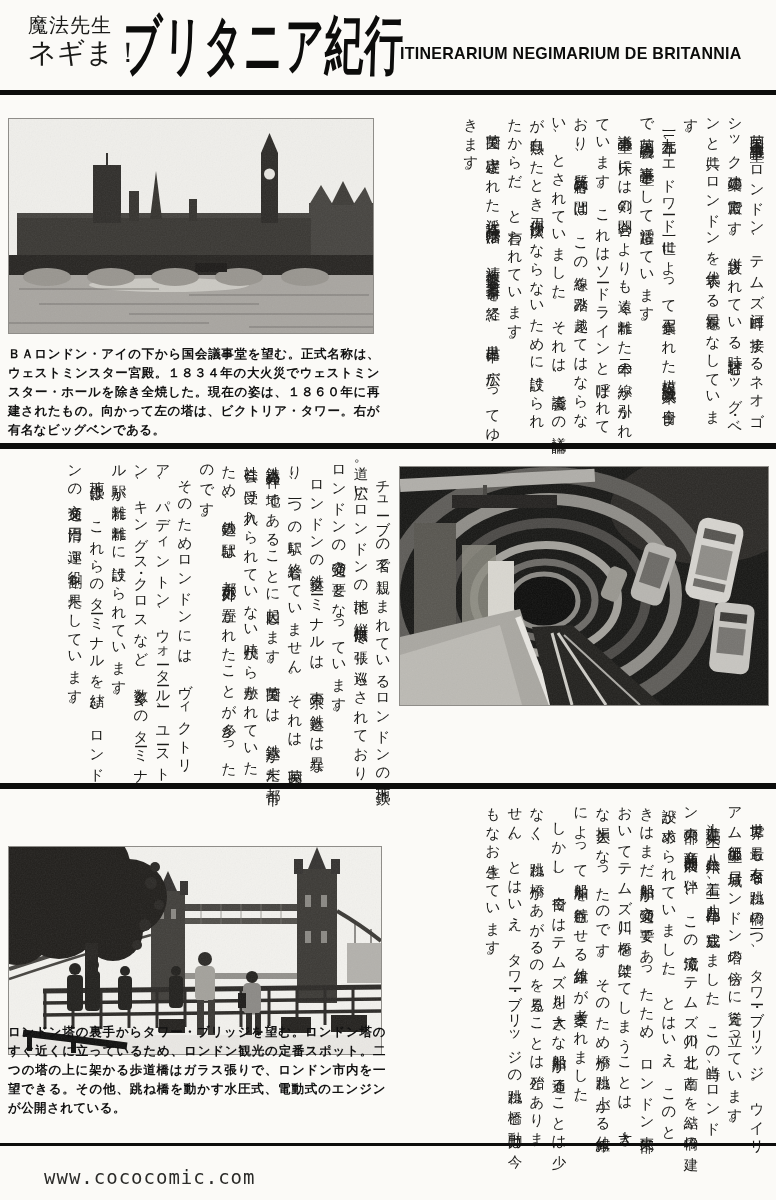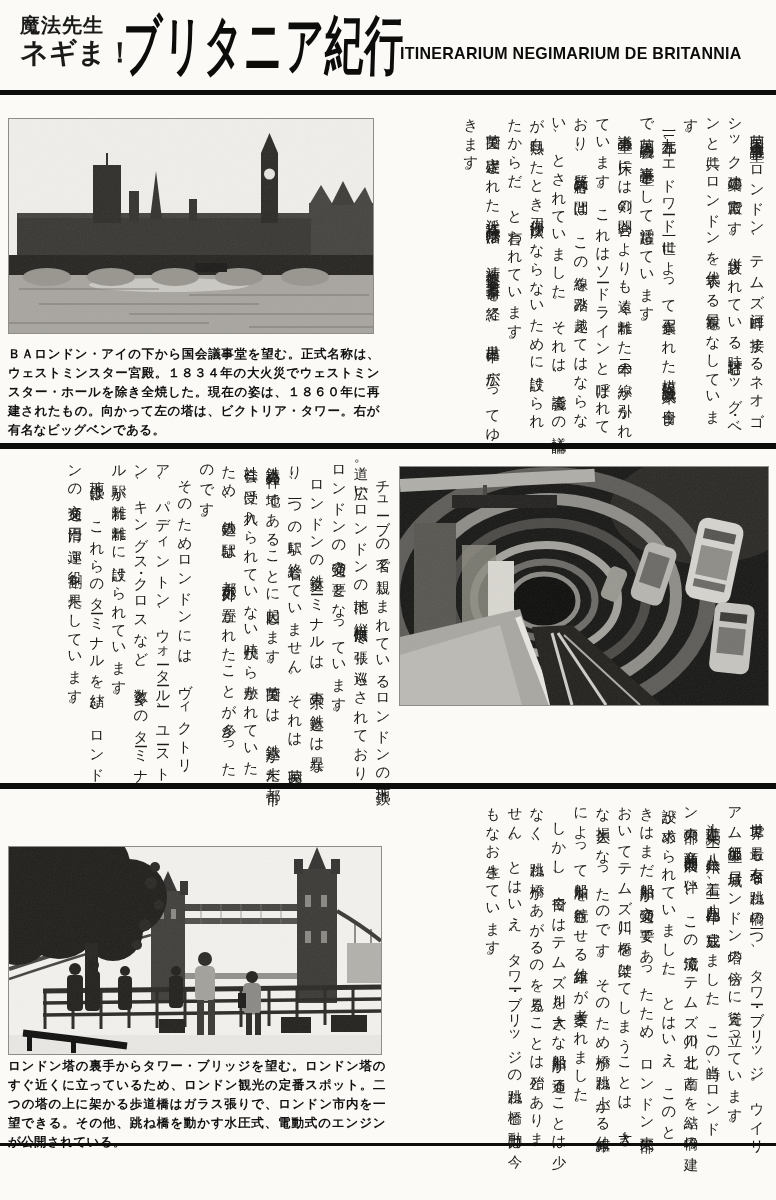--- a/index.html
+++ b/index.html
@@ -3,21 +3,21 @@
 <meta charset="utf-8">
 <style>
   html,body{margin:0;padding:0;background:#e8e8e6;}
   #page{
     position:relative;width:776px;height:1200px;margin:0 auto;
     background:#fbfaf7;overflow:hidden;color:#1a1a18;
     font-family:"Liberation Sans","DejaVu Sans",sans-serif;
   }
   .abs{position:absolute;}
   
-  .series{left:20px;top:14px;font-weight:bold;line-height:1.15;white-space:nowrap;}
+  .series{left:28px;top:14px;font-weight:normal;line-height:1.15;white-space:nowrap;}
   .series .s1{font-size:20px;letter-spacing:1px;}
   .series .s2{font-size:28px;letter-spacing:0px;}
   .title{
     left:124px;top:2px;font-size:64px;font-weight:900;white-space:nowrap;
     transform:scaleX(0.60) skewX(-3deg);transform-origin:left top;
     letter-spacing:2px;color:#0c0c0b;
     font-family:"DejaVu Sans","Liberation Sans",sans-serif;
   }
   .subtitle{
     left:400px;top:44px;font-size:17px;font-weight:bold;white-space:nowrap;
@@ -39,21 +39,21 @@
   #photo1{left:8px;top:118px;}
   #photo2{left:399px;top:466px;}
   #photo3{left:8px;top:846px;}
   
   .caption{
     font-weight:bold;font-size:12.5px;line-height:1.52;color:#111;
     text-align:justify;letter-spacing:0.4px;
   }
   #cap1{left:8px;top:337px;width:372px;margin-top:8px;}
   #cap2{left:399px;top:711px;width:370px;}
-  #cap3{left:8px;top:1057px;width:378px;}
+  #cap3{left:8px;top:1023px;width:378px;}
   
   .watermark{
     left:44px;top:1166px;font-family:"DejaVu Sans Mono","Liberation Mono",monospace;
     font-size:19px;color:#2b2b29;letter-spacing:1px;
   }
 </style>
 </head>
 <body>
 
 <div id="page">
@@ -308,14 +308,15 @@
   <div id="cap3" class="abs caption">ロンドン塔の裏手からタワー・ブリッジを望む。ロンドン塔のすぐ近くに立っているため、ロンドン観光の定番スポット。二つの塔の上に架かる歩道橋はガラス張りで、ロンドン市内を一望できる。その他、跳ね橋を動かす水圧式、電動式のエンジンが公開されている。</div>
 
   <div id="text3" class="abs vtext">
     <p>世界で最も有名な跳ね橋の一つ、タワー・ブリッジ。ウイリアム征服王の居城ロンドン塔の傍らに聳え立っています。</p>
     <p>十九世紀末、一八八六年に着工、一八九四年に完成しました。この当時、ロンドン東部の商業的発展に伴い、この流域でテムズ川の北と南とを結ぶ橋の建設が求められていました。とはいえ、このときはまだ船舶が交通の要であったため、ロンドン東部においてテムズ川に橋を架けてしまうことは、大きな損失となったのです。そのため橋が跳ね上がる仕組みによって船舶を航行させる仕組みが考案されました。</p>
     <p>しかし、今日ではテムズ川を大きな船舶が通ることは少なく、跳ね橋があがるのを見ることは殆どありません。とはいえ、タワー・ブリッジの跳ね橋と動力は今もなお生きています。</p>
   </div>
 
   <div class="abs rule" style="top:1143px;height:3px;"></div>
 
+  <div class="abs watermark">www.cococomic.com</div>
 
 </div>
 
 </body></html>

